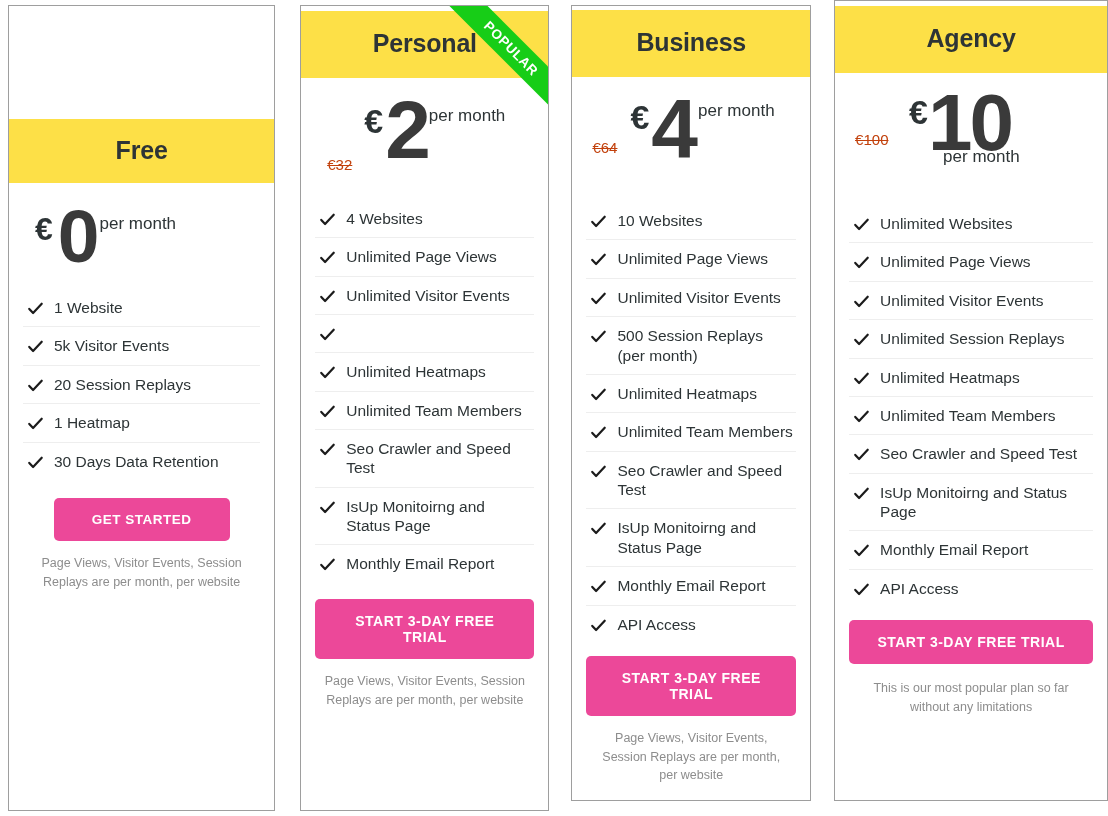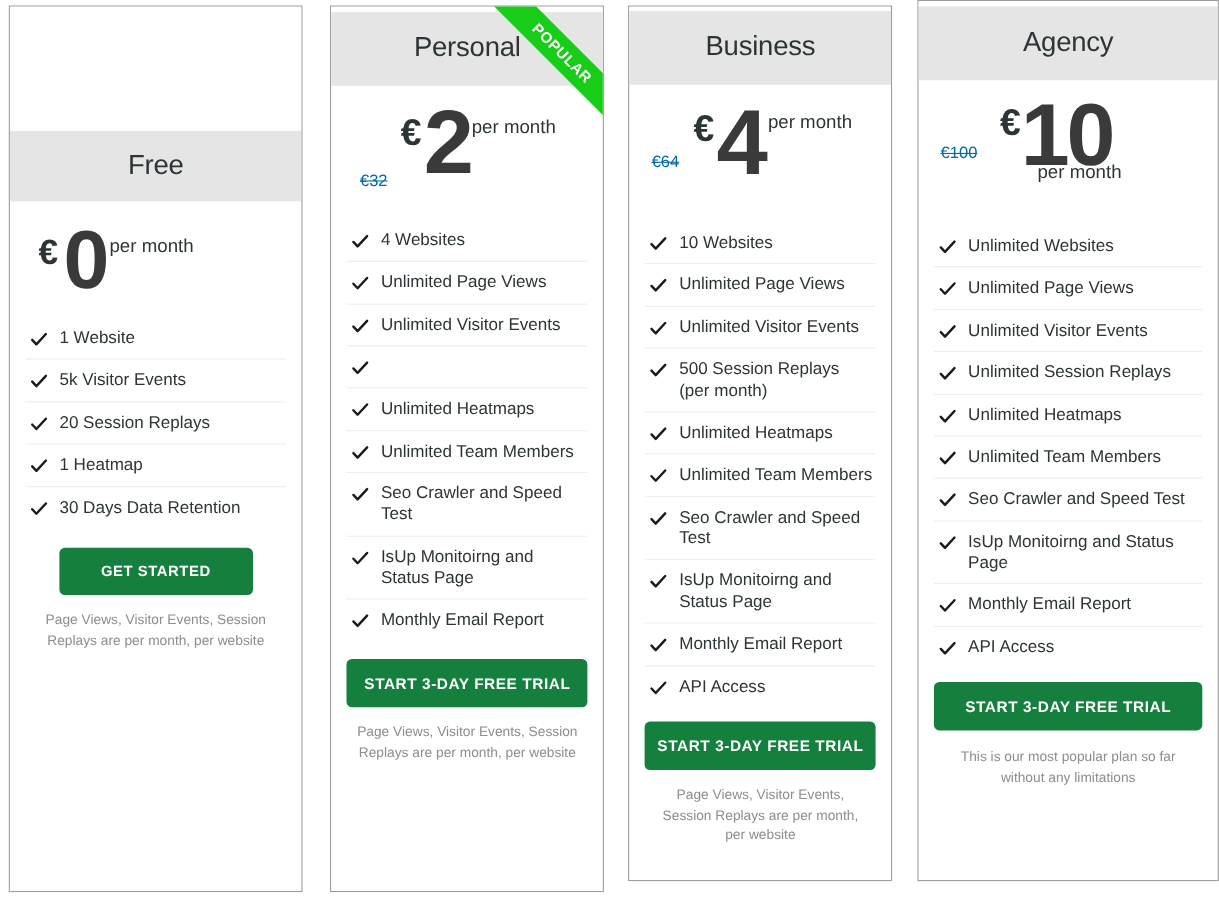--- a/index.html
+++ b/index.html
@@ -36,25 +36,25 @@
 
   
   .top-spacer { background: #ffffff; }
   .card.free     .top-spacer { height: 113px; }
   .card.personal .top-spacer { height: 5px; }
   .card.business .top-spacer { height: 4px; }
   .card.agency   .top-spacer { height: 5px; }
 
   
   .card-header {
-    background: #e5e5e5;
+    background: #fde047;
     text-align: center;
     color: #2d3436;
     font-size: 25px;
-    font-weight: 400;
+    font-weight: 700;
     letter-spacing: -0.2px;
   }
   .card.free     .card-header { padding: 17px 0 18px; }
   .card.personal .card-header { padding: 18px 0 20px; }
   .card.business .card-header { padding: 18px 0 20px; }
   .card.agency   .card-header { padding: 18px 0 20px; }
 
   
   .ribbon {
     position: absolute;
@@ -128,21 +128,21 @@
     position: absolute;
     left: 108px;
     top: 74px;
     color: #2d3436;
     font-size: 17px;
     white-space: nowrap;
   }
 
   .old-price {
     position: absolute;
-    color: #0369a1;
+    color: #c2410c;
     font-size: 15px;
     text-decoration: line-through;
   }
   .card.personal .old-price { left: 26px; top: 78px; }
   .card.business .old-price { left: 20px; top: 62px; }
   .card.agency   .old-price { left: 20px; top: 58px; }
 
   
   .features {
     list-style: none;
@@ -171,29 +171,29 @@
   
   .cta-wrap { padding: 14px 14px 0; }
   .card.free     .cta-wrap { padding-top: 18px; }
   .card.personal .cta-wrap { padding-top: 16px; }
   .card.business .cta-wrap { padding-top: 13px; }
   .card.agency   .cta-wrap { padding-top: 13px; }
 
   .cta-button {
     display: block;
     width: 100%;
-    background: #15803d;
+    background: #ec4899;
     color: #ffffff;
     border: none;
     border-radius: 5px;
     font-family: "Liberation Sans", sans-serif;
     font-size: 14px;
     font-weight: 700;
     letter-spacing: 0.5px;
-    padding: 14px 0;
+    padding: 14px 16px;
     cursor: pointer;
   }
   .card.free .cta-button {
     width: 176px;
     margin: 0 auto;
     font-size: 13.5px;
   }
 
   .note {
     color: #8d8d8d;

